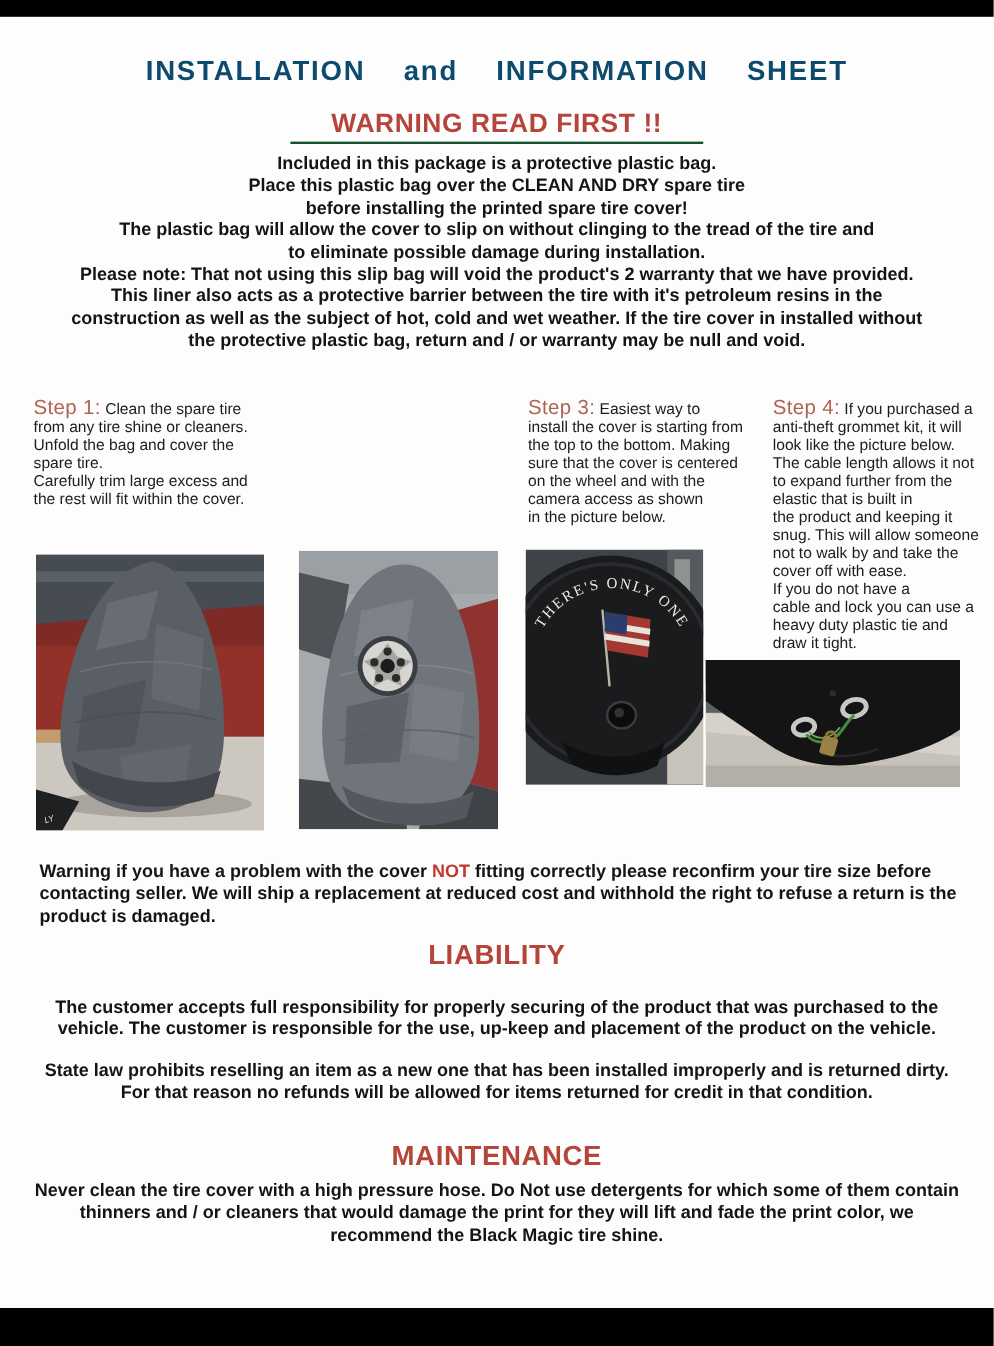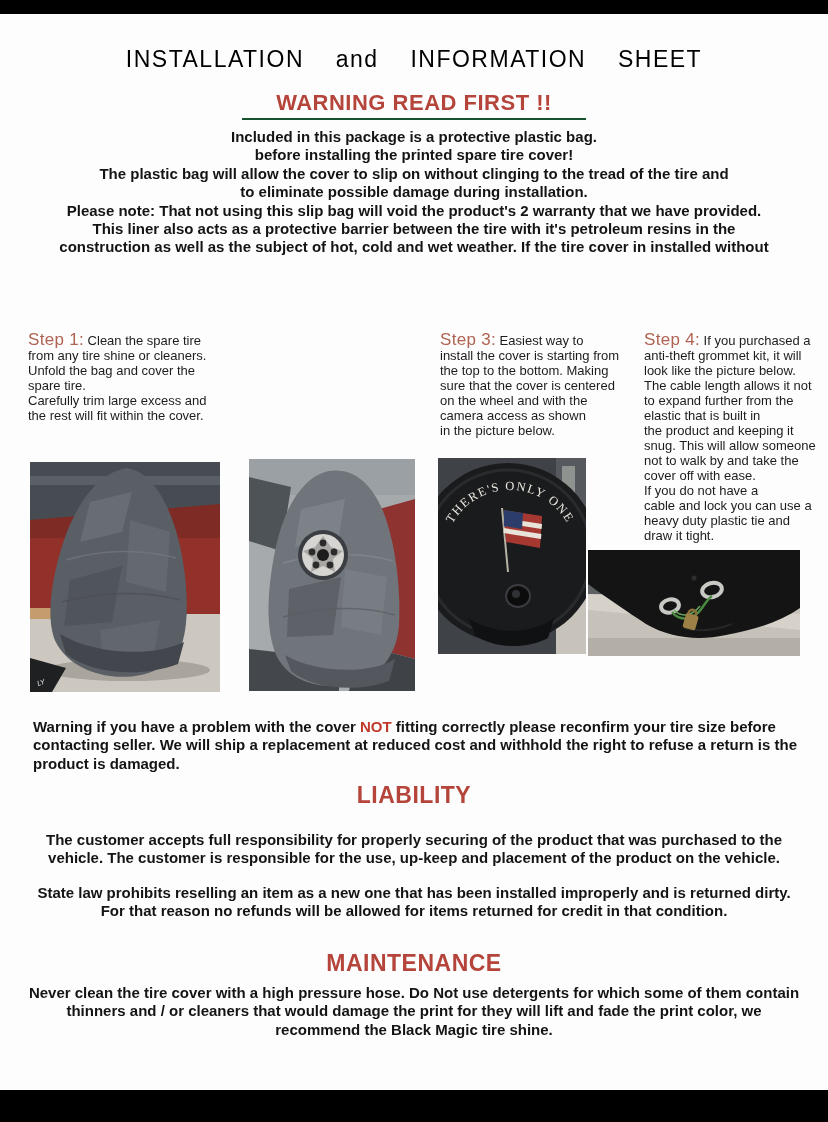--- a/index.html
+++ b/index.html
@@ -8,22 +8,22 @@
     background:#fdfdfd;
     font-family:"Liberation Sans",sans-serif;
     color:#161616;
   }
   .bar{position:absolute;left:0;width:828px;background:#000;}
   .bar-top{top:0;height:14px;}
   .bar-bottom{top:1090px;height:32px;}
 
   .doc-title{
     position:absolute;top:46px;left:0;width:828px;text-align:center;
-    font-size:23px;font-weight:normal;letter-spacing:1.5px;word-spacing:8px;
-    white-space:pre;color:#000000;
+    font-size:23px;font-weight:bold;letter-spacing:1.5px;word-spacing:8px;
+    white-space:pre;color:#0c4a6e;
   }
   .warn-heading-wrap{position:absolute;top:90px;left:0;width:828px;text-align:center;}
   .warn-heading{
     display:inline-block;font-size:22px;font-weight:bold;color:#b5443a;
     letter-spacing:.5px;border-bottom:2px solid #14532d;padding:0 34px 2px 34px;
   }
   .intro{
     position:absolute;top:128px;left:14px;width:800px;text-align:center;
     font-size:15px;font-weight:bold;line-height:18.4px;color:#141414;
   }
@@ -67,26 +67,28 @@
 <div class="bar bar-top"></div>
 
 <div class="doc-title">INSTALLATION  and  INFORMATION  SHEET</div>
 
 <div class="warn-heading-wrap">
   <span class="warn-heading">WARNING READ FIRST !!</span>
 </div>
 
 <div class="intro">
   <div>Included in this package is a protective plastic bag.</div>
+  <div>Place this plastic bag over the CLEAN AND DRY spare tire</div>
   <div>before installing the printed spare tire cover!</div>
   <div>The plastic bag will allow the cover to slip on without clinging to the tread of the tire and</div>
   <div>to eliminate possible damage during installation.</div>
   <div>Please note: That not using this slip bag will void the product's 2 warranty that we have provided.</div>
   <div>This liner also acts as a protective barrier between the tire with it's petroleum resins in the</div>
   <div>construction as well as the subject of hot, cold and wet weather.  If the tire cover in installed without</div>
+  <div>the protective plastic bag, return and / or warranty may be null and void.</div>
 </div>
 
 <div class="steps">
 
   <div class="step-text" id="step1">
     <span class="step-label">Step 1:</span>
     <span class="step-body">Clean the spare tire
 from any tire shine or cleaners.
 Unfold the bag and cover the
 spare tire.

